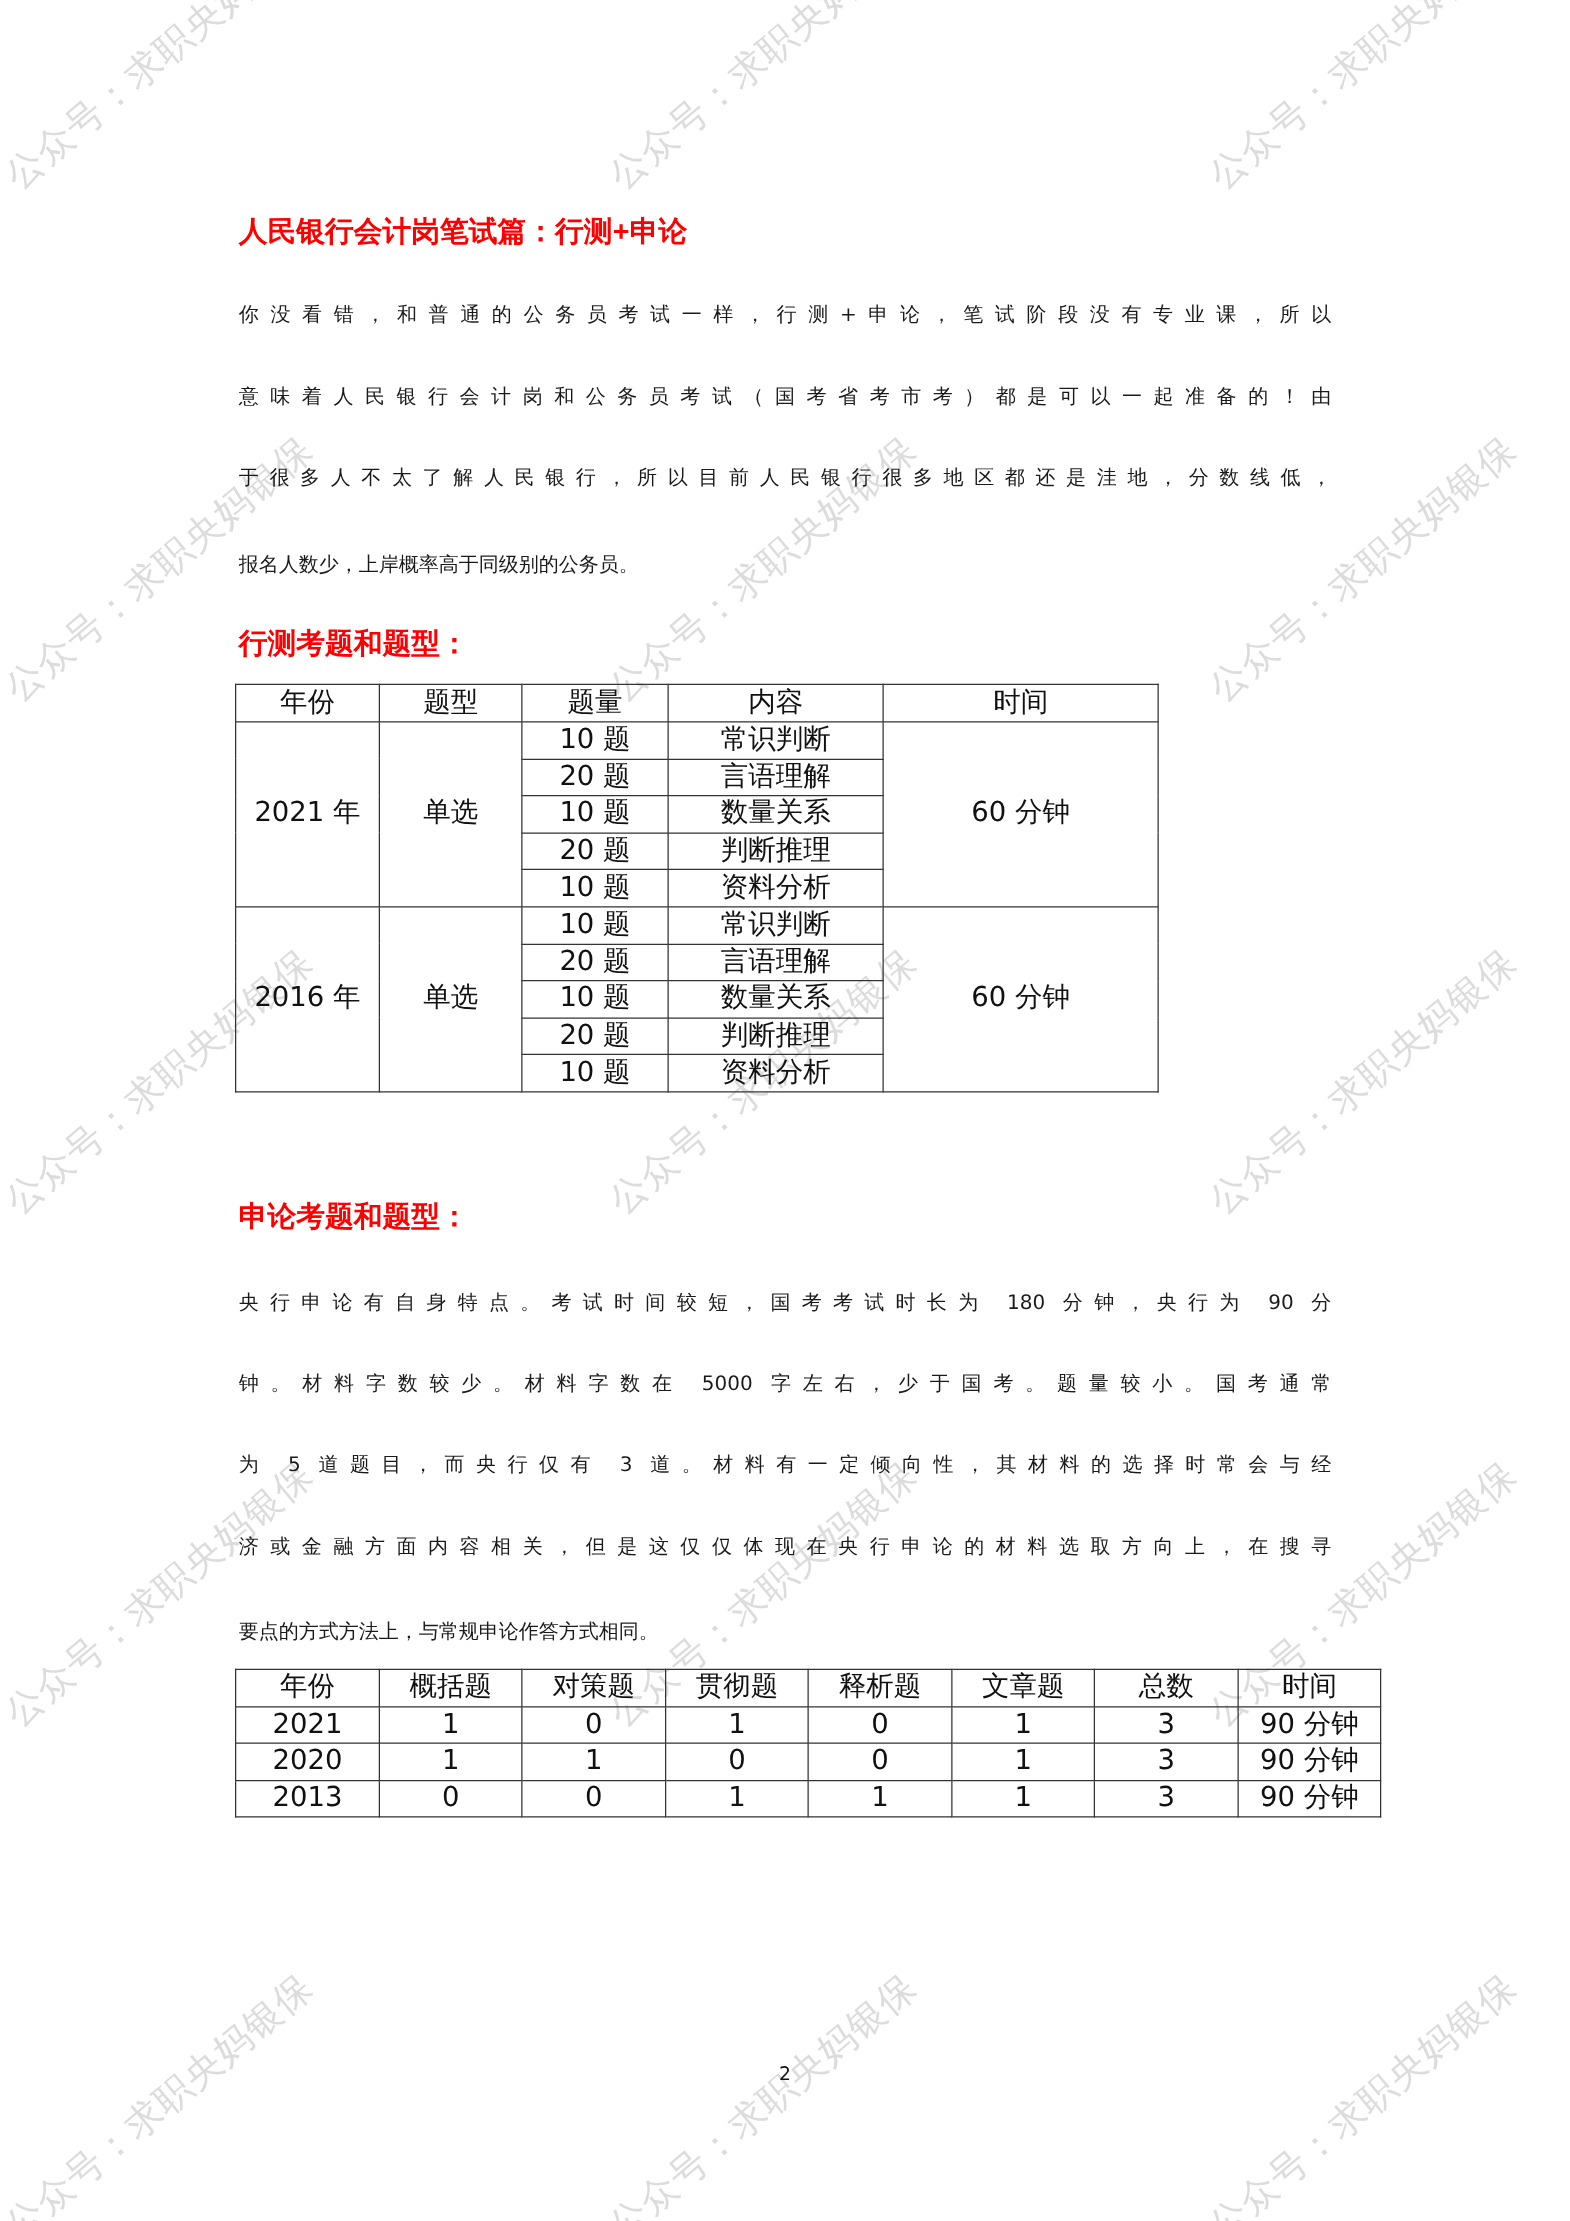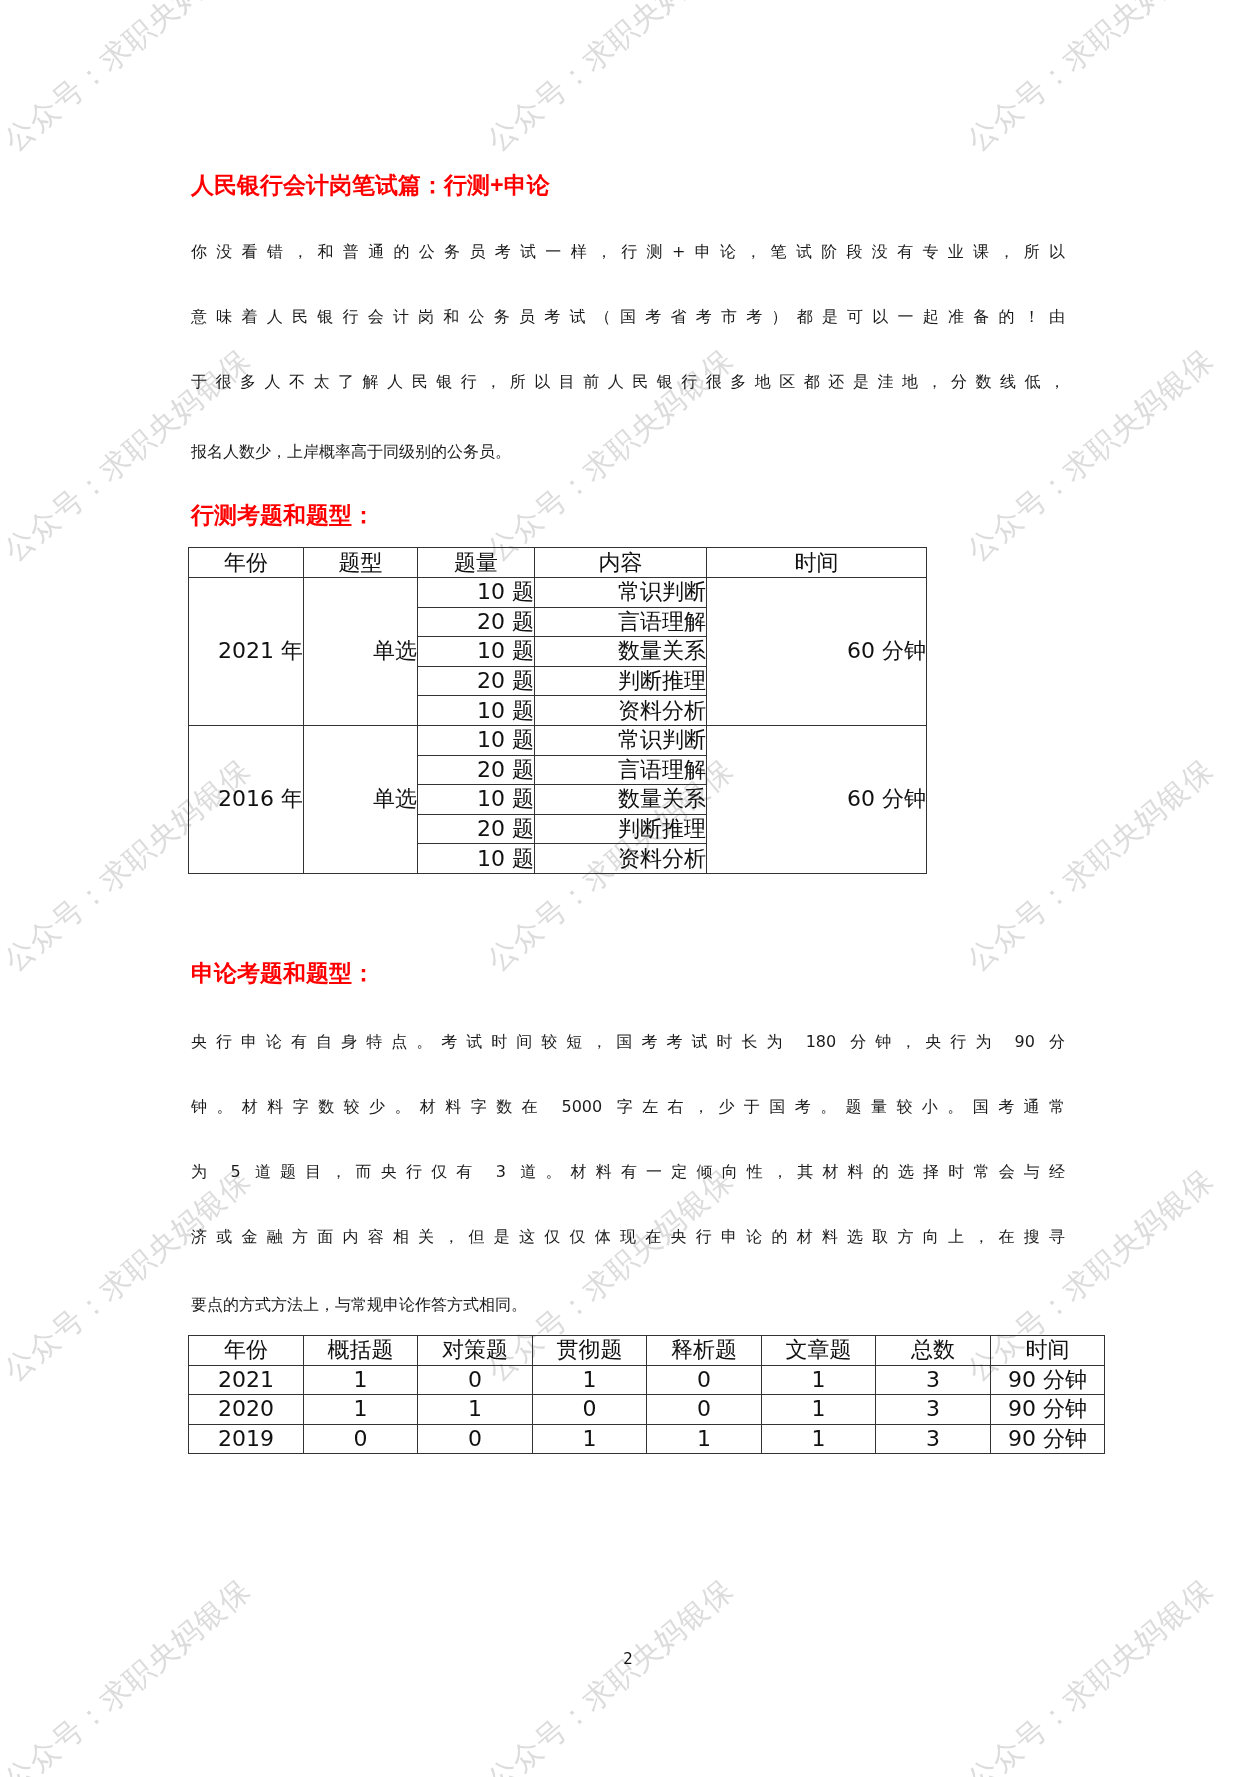--- a/index.html
+++ b/index.html
@@ -20,21 +20,21 @@
           text-align: justify; text-align-last: justify; }
   .line.last { text-align-last: left; }
 
   table { position: absolute; border-collapse: collapse; table-layout: fixed;
           font-size: 22px; color: #111; }
   td, th { border: 1.3px solid #333; text-align: center; vertical-align: middle;
            padding: 0; font-weight: normal; line-height: 26px; overflow: hidden; white-space: nowrap; }
 
   #xingce-table { left: 188px; top: 547px; width: 738px; }
   #xingce-table th { height: 29px; }
-  #xingce-table td { height: 28.6px; text-align: right; }
+  #xingce-table td { height: 28.6px; }
 
   #shenlun-table { left: 188px; top: 1335px; width: 916px; }
   #shenlun-table th, #shenlun-table td { height: 28.6px; }
 
   .page-number { position: absolute; left: 618px; top: 1650px; width: 20px; text-align: center;
                  font-size: 15px; color: #111; }
 </style>
 </head>
 <body>
 
@@ -186,21 +186,21 @@
           <td>2020</td>
           <td>1</td>
           <td>1</td>
           <td>0</td>
           <td>0</td>
           <td>1</td>
           <td>3</td>
           <td>90 分钟</td>
         </tr>
         <tr>
-          <td>2019</td>
+          <td>2013</td>
           <td>0</td>
           <td>0</td>
           <td>1</td>
           <td>1</td>
           <td>1</td>
           <td>3</td>
           <td>90 分钟</td>
         </tr>
       </tbody>
     </table>

